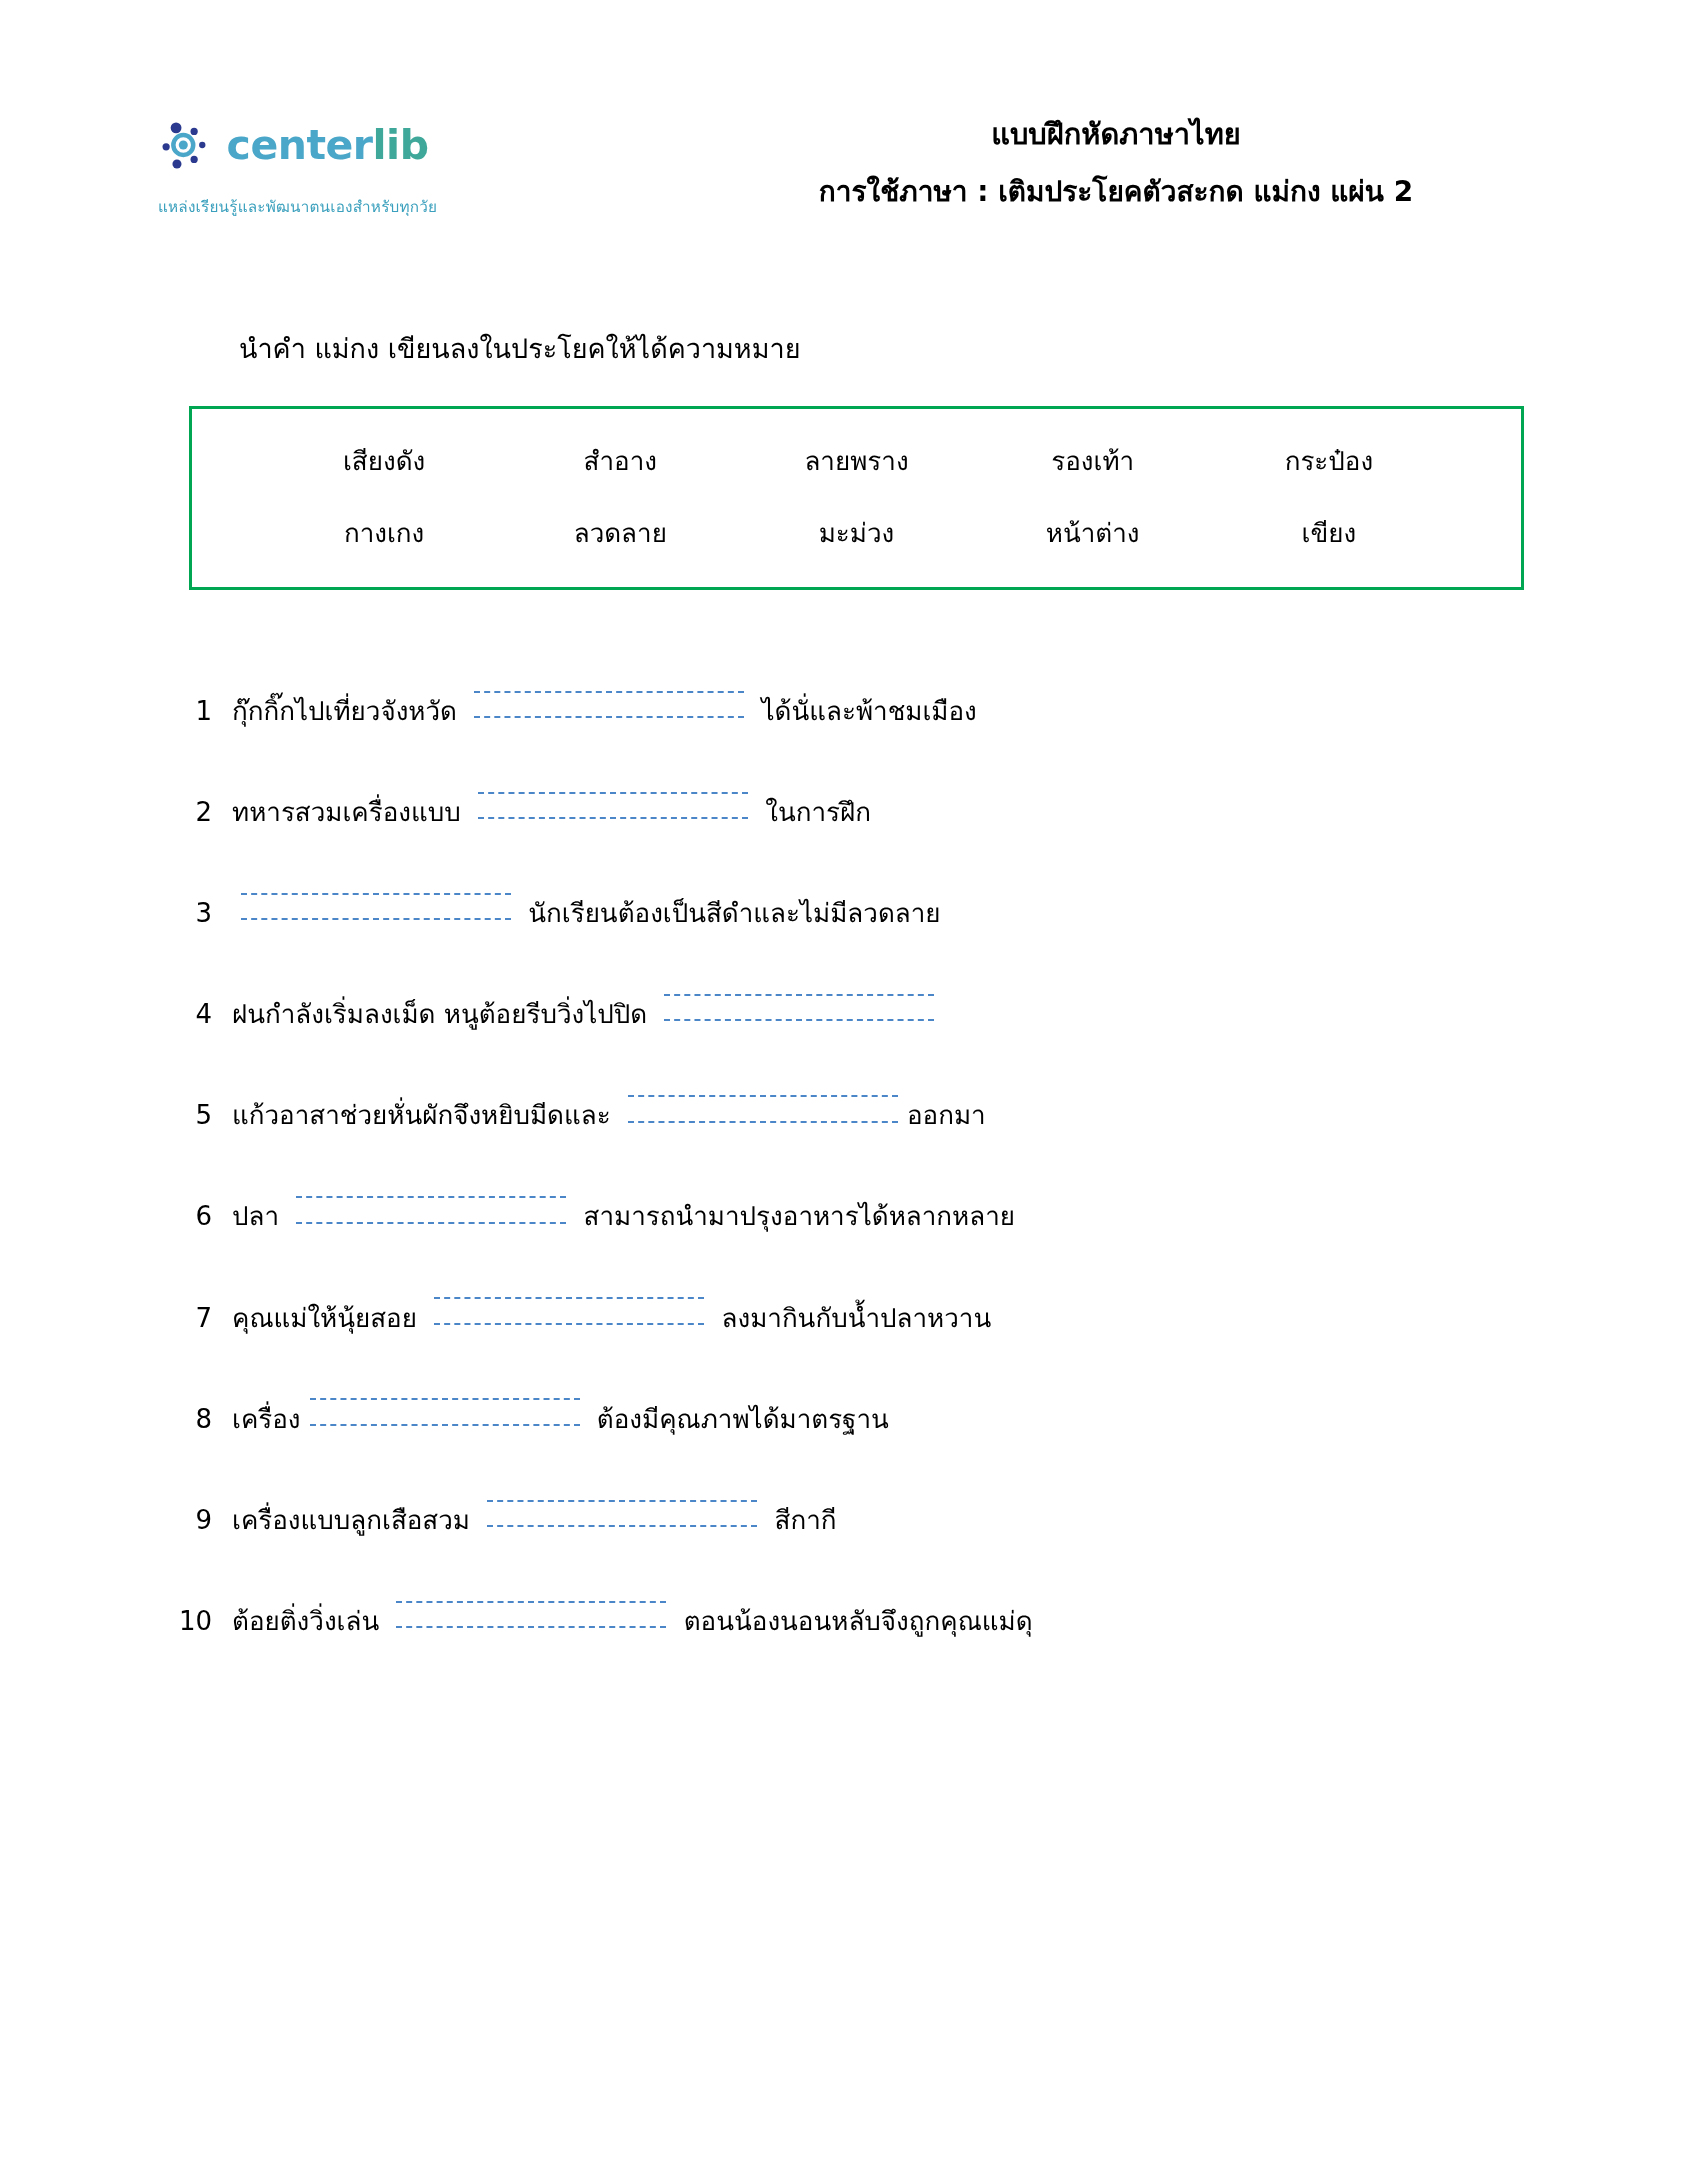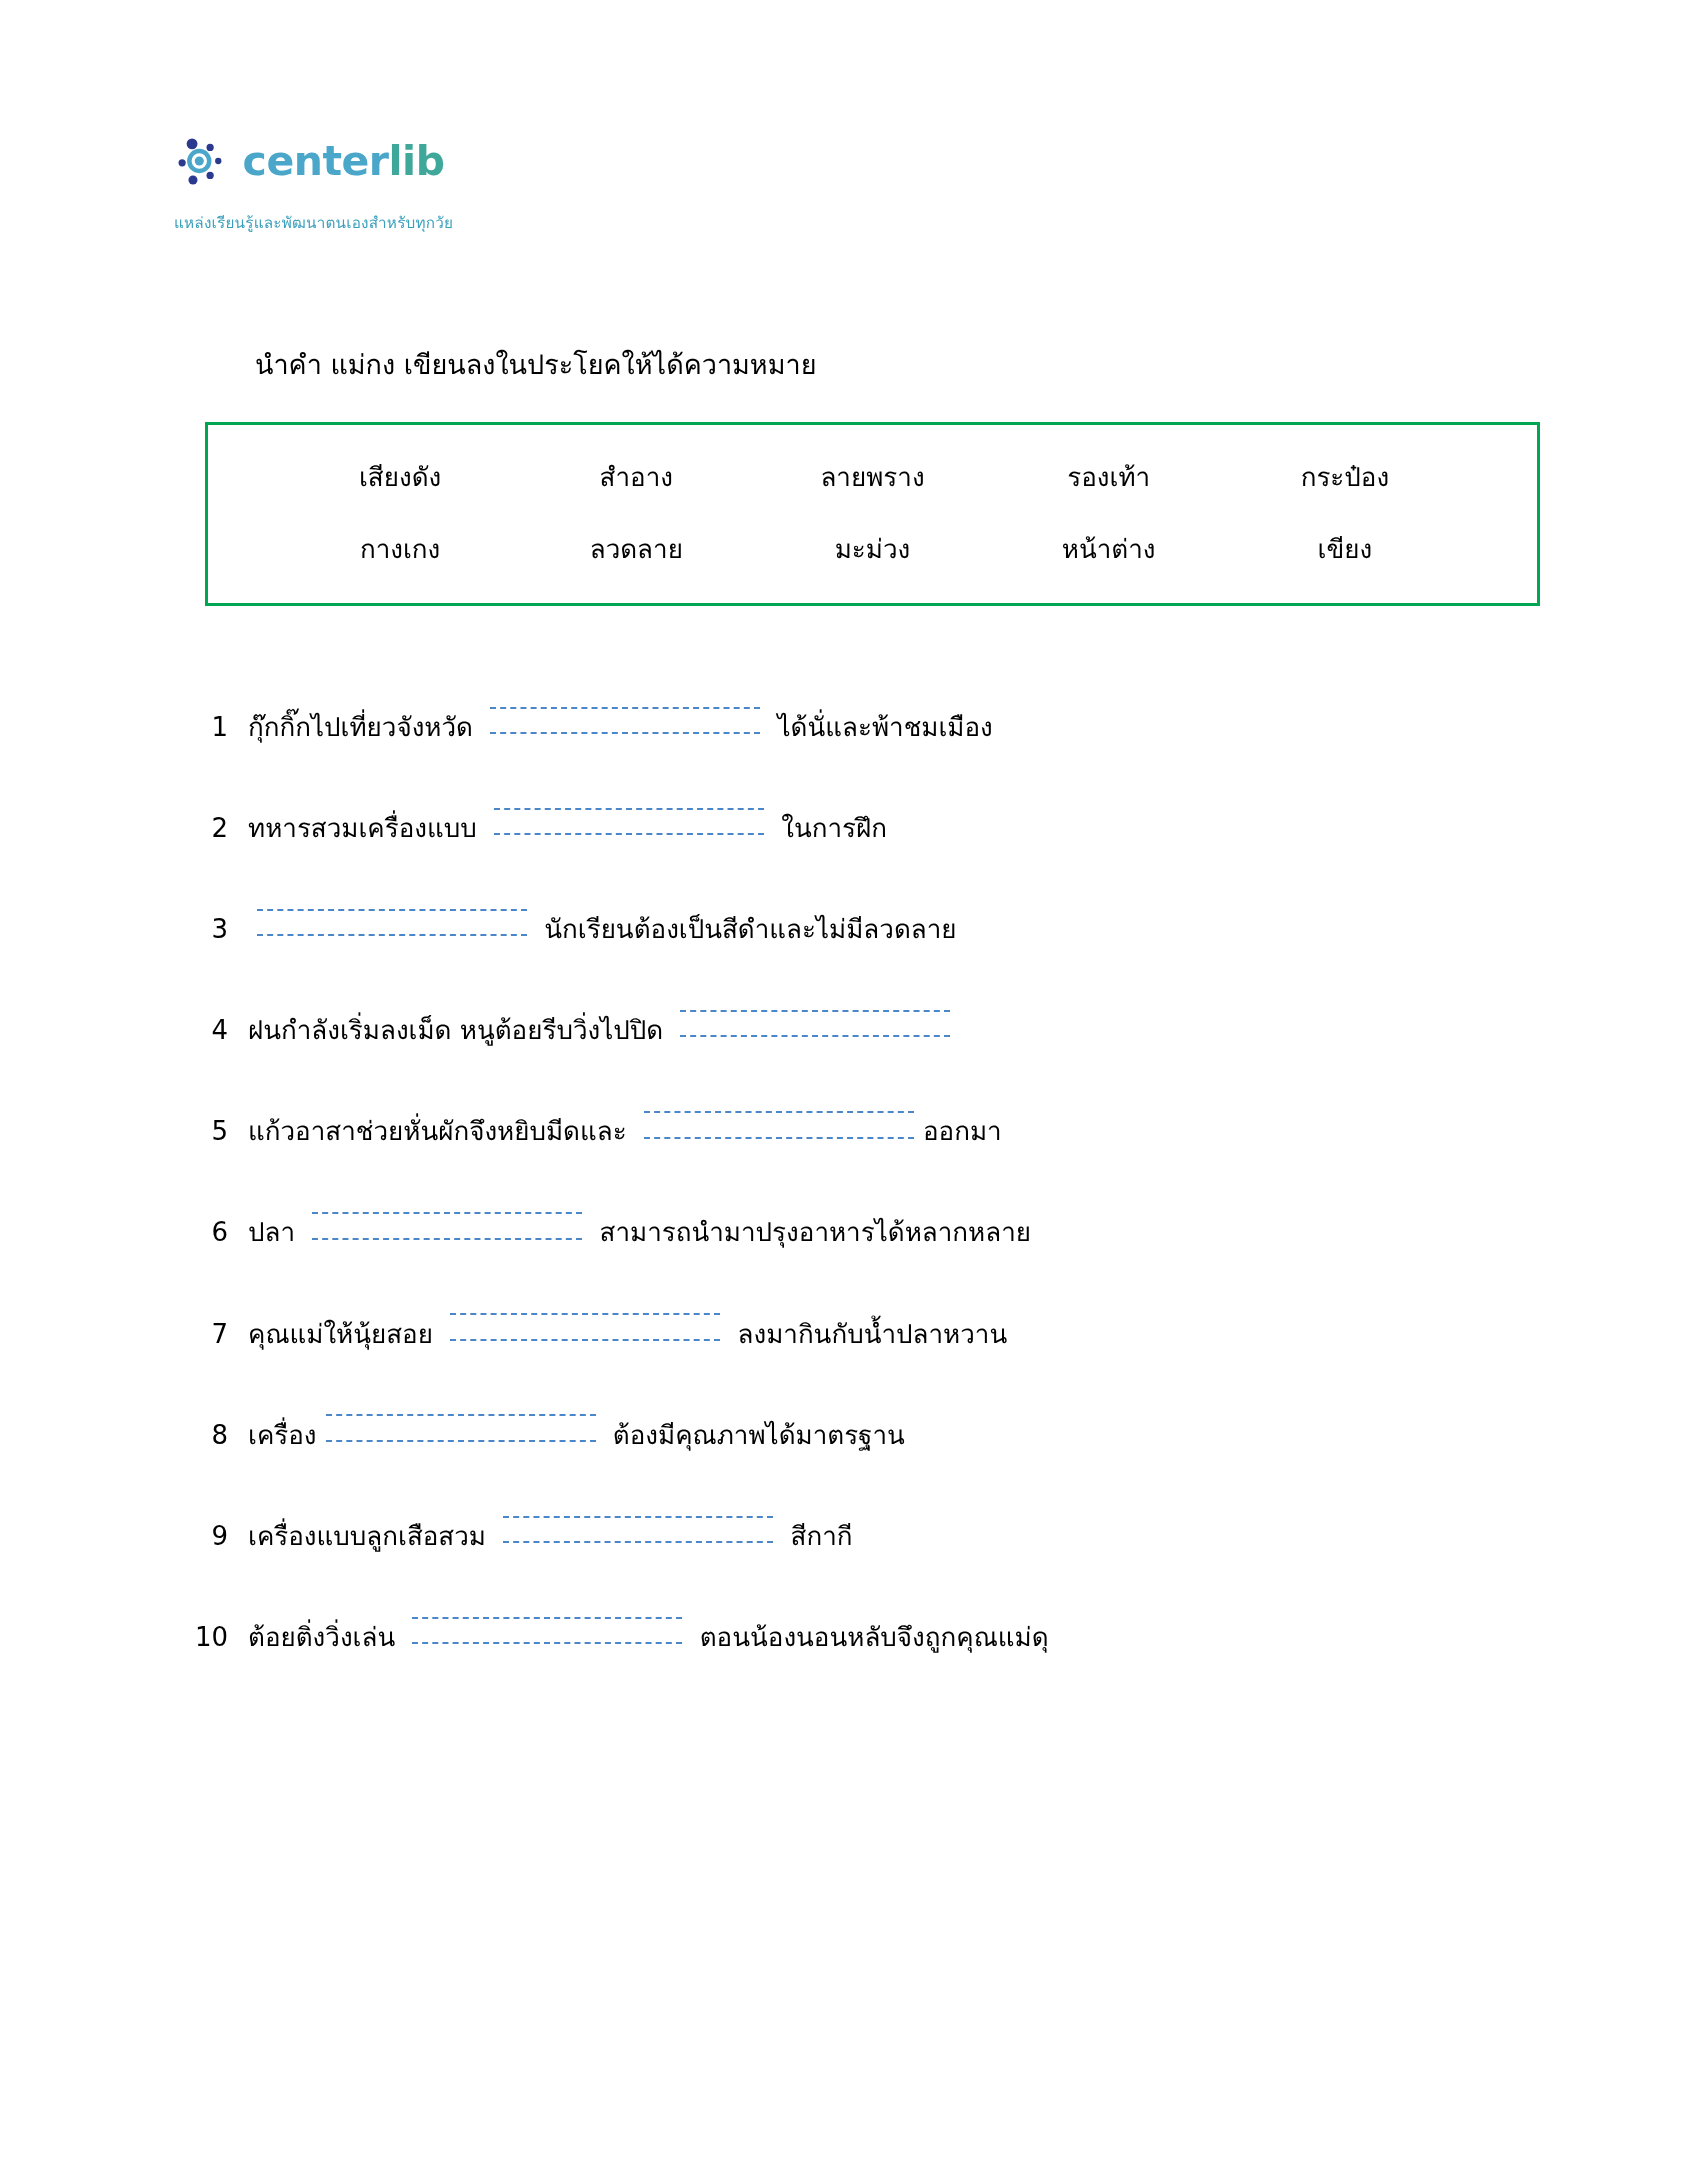--- a/index.html
+++ b/index.html
@@ -14,21 +14,21 @@
     color: #000000;
     position: relative;
     overflow: hidden;
   }
 
   .page {
     position: relative;
     width: 1683px;
     height: 2178px;
     box-sizing: border-box;
-    padding: 16px;
+    padding: 0;
   }
 
   
   .header {
     position: relative;
     display: flex;
     align-items: flex-start;
     justify-content: space-between;
     padding: 117px 135px 0 158px;
   }
@@ -180,20 +180,24 @@
             <circle cx="9" cy="33" r="4" fill="#2b3a8f"></circle>
             <circle cx="28" cy="31" r="11" fill="none" stroke="#4aa7c9" stroke-width="5"></circle>
             <circle cx="28" cy="31" r="5" fill="#4aa7c9"></circle>
           </svg>
         </span>
         <span class="brand-name"><span class="c1">center</span><span class="c2">lib</span></span>
       </div>
       <div class="brand-tagline">แหล่งเรียนรู้และพัฒนาตนเองสำหรับทุกวัย</div>
     </div>
 
+    <div class="header-titles">
+      <div class="doc-title">แบบฝึกหัดภาษาไทย</div>
+      <div class="doc-subtitle">การใช้ภาษา : เติมประโยคตัวสะกด แม่กง แผ่น 2</div>
+    </div>
   </div>
 
   <div class="instruction">นำคำ แม่กง เขียนลงในประโยคให้ได้ความหมาย</div>
 
   <div class="wordbank" id="wordbank" style="border-color: rgb(0, 166, 81);">
       <div class="wordbank-row">
         <div class="word">เสียงดัง</div>
         <div class="word">สำอาง</div>
         <div class="word">ลายพราง</div>
         <div class="word">รองเท้า</div>

